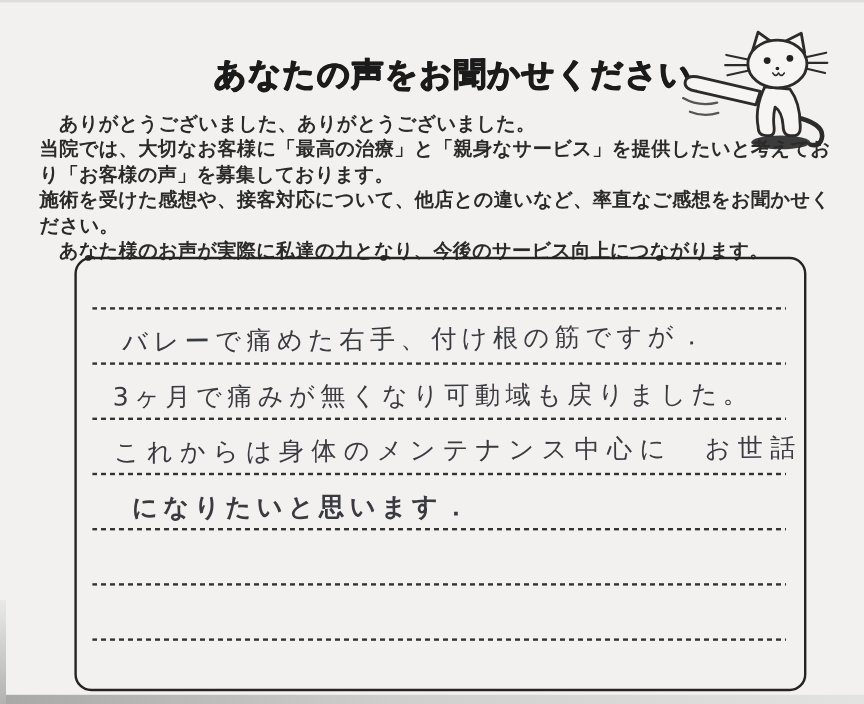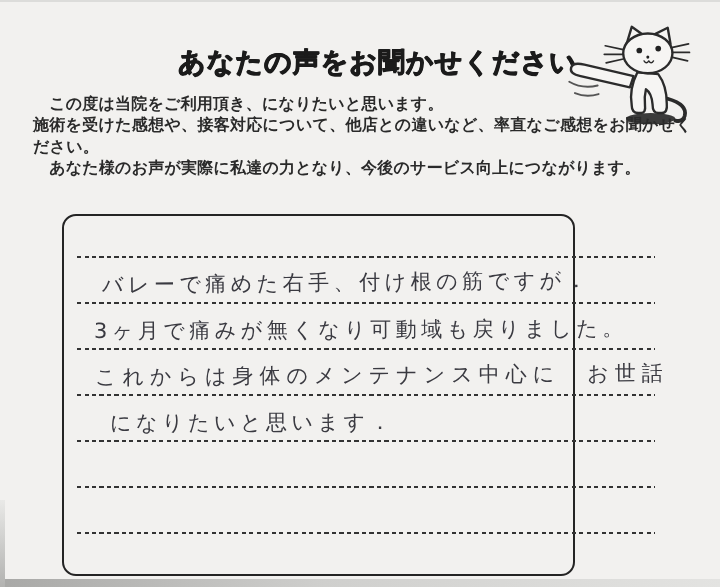--- a/index.html
+++ b/index.html
@@ -36,21 +36,21 @@
   .cat { position: absolute; left: 556px; top: 24px; }
 
   .intro {
     position: absolute; left: 33px; top: 93px; width: 659px;
     font-size: 16px; line-height: 21.3px; font-weight: 700;
     color: #2a2a2a; letter-spacing: 0.2px; text-align: justify;
   }
 
   .feedback-box {
     position: absolute; left: 62px; top: 214px;
-    width: 513px; height: 362px;
+    width: 610px; height: 362px;
     border: 2.5px solid #242424; border-radius: 14px;
     background: transparent;
   }
   .ruled-line {
     position: absolute; left: 13px; width: 578px; height: 2px;
     background: repeating-linear-gradient(90deg, #333 0 4px, transparent 4px 7.5px);
   }
   .ruled-line.r1 { top: 40px; }
   .ruled-line.r2 { top: 86px; }
   .ruled-line.r3 { top: 132px; }
@@ -62,21 +62,21 @@
   .hw {
     position: absolute; white-space: nowrap;
     font-size: 21px; line-height: 34px; font-weight: 400;
     letter-spacing: 4.5px; color: #3a3a41;
     transform-origin: left bottom;
     font-family: "DejaVu Sans", sans-serif;
   }
   .hw.l1 { left: 38px; top: 52px;  transform: rotate(-0.6deg); }
   .hw.l2 { left: 30px; top: 98px;  transform: rotate(-0.3deg); }
   .hw.l3 { left: 31px; top: 144px; transform: rotate(-0.4deg); letter-spacing: 6px; }
-  .hw.l4 { left: 46px; top: 190px; transform: rotate(-0.2deg); }
+  .hw.l4 { left: 46px; top: 190px; transform: rotate(-0.2deg); font-weight: bold; }
 </style>
 </head>
 <body>
 
 <div class="scan-edge-top"></div>
 <div class="scan-edge-bottom"></div>
 <div class="scan-edge-left"></div>
 
 <h1 class="page-title">あなたの声をお聞かせください</h1>
 
@@ -100,21 +100,22 @@
 
   <circle cx="97" cy="34" r="1.6" fill="#222"></circle>
   <path d="M93,38 q2.5,4 5,0 M98,38 q2.5,4 5,0" fill="none" stroke="#2b2b2b" stroke-width="1.5" stroke-linecap="round"></path>
 
   <path d="M71,26 L52,22 M71,31 L51,31 M71,36 L53,40 M122,24 L140,20 M123,29 L141,29 M122,34 L139,38" fill="none" stroke="#2b2b2b" stroke-width="1.8" stroke-linecap="round"></path>
 
   <path d="M14,60 Q28,68 44,64 M20,72 Q32,77 45,73" fill="none" stroke="#555" stroke-width="2" stroke-linecap="round"></path>
 </svg>
 
 <div class="intro">
-  <p>　この度は当院をご利用頂き、になりたいと思います。</p>
+  <p>　ありがとうございました、ありがとうございました。</p>
+  <p>当院では、大切なお客様に「最高の治療」と「親身なサービス」を提供したいと考えており「お客様の声」を募集しております。</p>
   <p>施術を受けた感想や、接客対応について、他店との違いなど、率直なご感想をお聞かせください。</p>
   <p>　あなた様のお声が実際に私達の力となり、今後のサービス向上につながります。</p>
 </div>
 
 <div class="feedback-box">
   <div class="ruled-line r1"></div>
   <div class="ruled-line r2"></div>
   <div class="ruled-line r3"></div>
   <div class="ruled-line r4"></div>
   <div class="ruled-line r5"></div>

